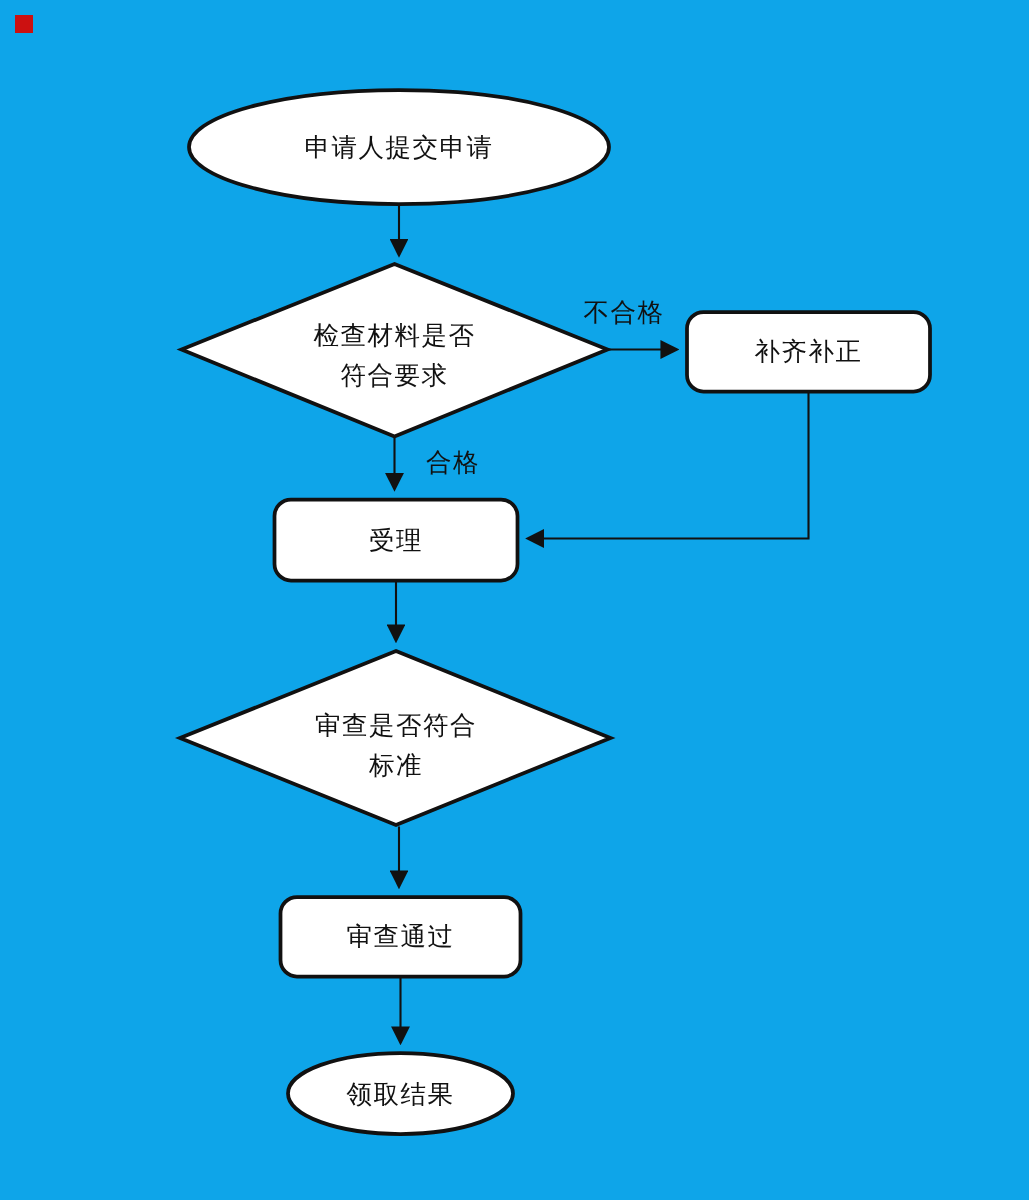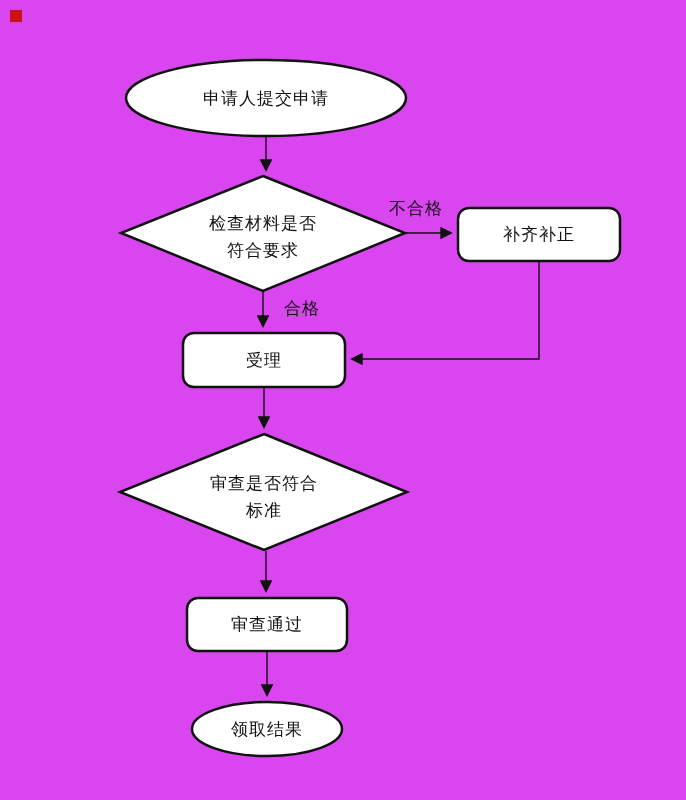--- a/index.html
+++ b/index.html
@@ -4,21 +4,21 @@
 <style>
   html, body {
     margin: 0;
     padding: 0;
     background: #ffffff;
   }
   .stage {
     position: relative;
     width: 686px;
     height: 800px;
-    background: #d946ef;
+    background: #0ea5e9;
     overflow: hidden;
   }
   svg { display: block; }
   text {
     font-family: "Liberation Serif", "DejaVu Serif", serif;
     font-size: 17px;
     fill: #111111;
     letter-spacing: 1px;
     text-anchor: middle;
   }

